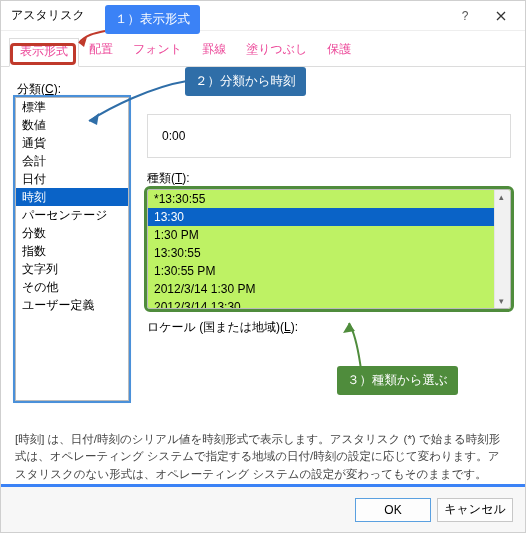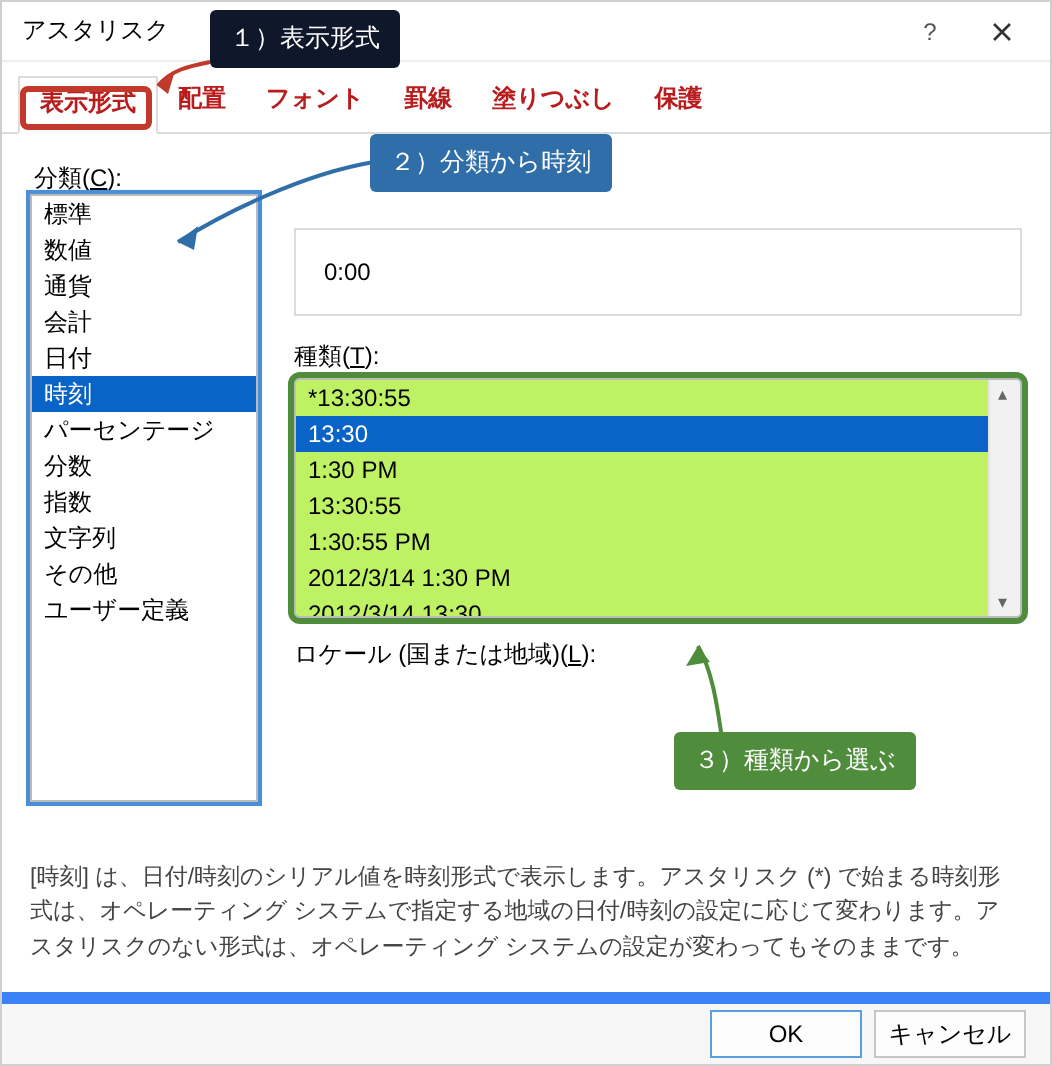--- a/index.html
+++ b/index.html
@@ -3,21 +3,21 @@
 <meta charset="utf-8">
 <style>
   * { box-sizing: border-box; font-family: "Meiryo UI", "MS UI Gothic", sans-serif; }
   body { margin: 0; background: #fff; }
   .window { width: 526px; height: 533px; background: #fff; border: 1px solid #cfcfcf; position: relative; }
   .titlebar { height: 30px; background: #fff; display: flex; align-items: center; padding: 0 6px 0 10px; font-size: 12px; color: #000; border-bottom: 1px solid #eee; }
   .titlebar .title { flex: 1; }
   .titlebar .btn { width: 36px; height: 26px; display: flex; align-items: center; justify-content: center; font-size: 12px; color: #555; }
 
   .tabs { display: flex; gap: 0; padding: 6px 8px 0 8px; font-size: 12px; border-bottom: 1px solid #dcdcdc; }
-  .tab { padding: 4px 10px 6px 10px; cursor: default; color: #b91c1c; font-weight: bold; }
+  .tab { padding: 4px 10px 6px 10px; cursor: default; color: #ec4899; }
   .tab.active { background: #fff; border: 1px solid #dcdcdc; border-bottom-color: #fff; position: relative; top: 1px; }
 
   .body { padding: 10px 14px 10px 14px; font-size: 12px; color: #000; position: relative; }
 
   .category-label { margin: 4px 0 2px 2px; }
   .underline { text-decoration: underline; }
 
   .category-list { position: absolute; left: 14px; top: 30px; width: 114px; height: 304px; background: #fff; border: 1px solid #bbb; outline: 2px solid #4a90d9; outline-offset: 0; box-shadow: 0 0 3px rgba(74,144,217,.6); overflow: hidden; }
   .category-list .item { padding: 1px 6px; font-size: 12px; line-height: 16px; }
   .category-list .item.selected { background: #0a63c7; color: #fff; }
@@ -36,27 +36,27 @@
   .type-list .scrollbar::before { content: "▴"; position: absolute; top: 2px; left: 4px; font-size: 9px; color: #666; }
   .type-list .scrollbar::after { content: "▾"; position: absolute; bottom: 2px; left: 4px; font-size: 9px; color: #666; }
 
   .locale-label { margin-top: 10px; }
   .locale-select { margin-top: 2px; display: flex; align-items: center; border: 1px solid #bbb; height: 22px; background: #fff; }
   .locale-select .text { flex: 1; padding: 0 6px; font-size: 12px; }
   .locale-select .arrow { width: 18px; text-align: center; font-size: 10px; color: #555; border-left: 1px solid #ddd; height: 100%; display: flex; align-items: center; justify-content: center; }
 
   .desc { position: absolute; left: 14px; right: 14px; top: 364px; font-size: 11.5px; color: #444; line-height: 1.5; }
 
-  .footer { position: absolute; left: 0; right: 0; bottom: 0; height: 36px; display: flex; align-items: center; justify-content: flex-end; gap: 6px; padding: 0 12px; background: #f7f7f7; border-top: 6px solid #3b82f6; }
+  .footer { position: absolute; left: 0; right: 0; bottom: 0; height: 48px; display: flex; align-items: center; justify-content: flex-end; gap: 6px; padding: 0 12px; background: #f7f7f7; border-top: 3px solid #3b82f6; }
   .footer button { min-width: 76px; height: 24px; font-size: 12px; background: #fdfdfd; border: 1px solid #c7c7c7; cursor: default; }
   .footer button.primary { border: 1px solid #5aa0e0; }
 
   
   .callout { position: absolute; z-index: 20; font-size: 12.5px; color: #fff; padding: 6px 10px; border-radius: 3px; white-space: nowrap; pointer-events: none; }
-  .callout.red { background: #0f172a; }
+  .callout.red { background: #3b82f6; }
   .callout.blue { background: #2f6ea8; }
   .callout.green { background: #4f8c3c; }
 
   svg.anno { position: absolute; z-index: 19; pointer-events: none; }
 
 </style>
 </head>
 <body>
 
 <div class="window">

